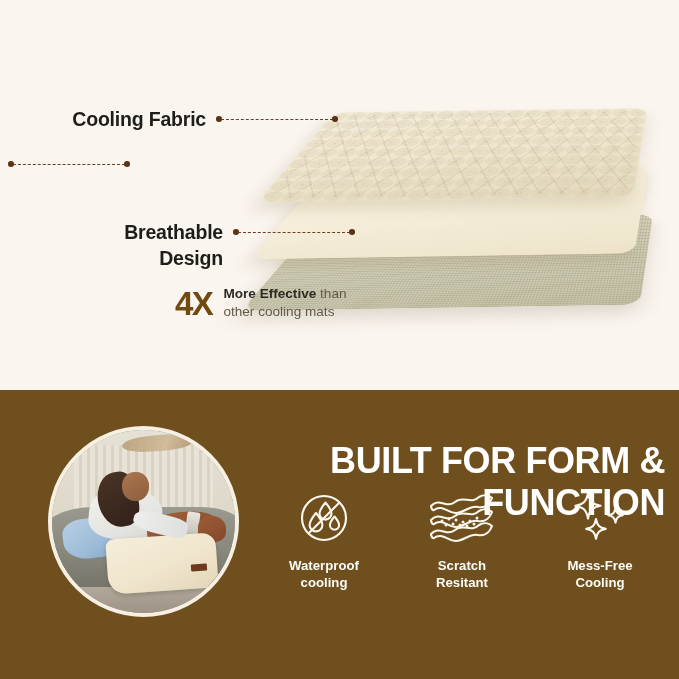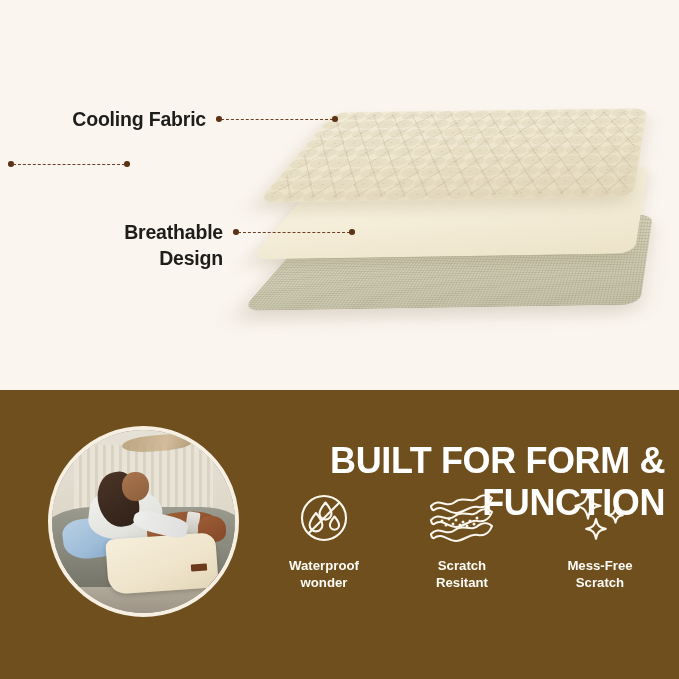--- a/index.html
+++ b/index.html
@@ -362,20 +362,27 @@
     <div class="label-row" id="label-breath">
       <div class="label-text">Breathable
 Design</div>
       <div class="leader">
         <span class="dot start"></span>
         <span class="dash"></span>
         <span class="dot end"></span>
       </div>
     </div>
 
+    <div id="stat-block">
+      <div id="stat-number">4X</div>
+      <div id="stat-copy">
+        <span class="strong">More Effective</span><span class="light"> than</span><br>
+        <span class="light">other cooling mats</span>
+      </div>
+    </div>
   </div>
 
   <div id="bottom-section"></div>
 
   <div id="lifestyle-photo" style="top:426px;">
     <div class="ph ph-wall"></div>
     <div class="ph ph-panel"></div>
     <div class="ph ph-art"></div>
     <div class="ph ph-sofa"></div>
     <div class="ph ph-floor"></div>
@@ -400,21 +407,21 @@
       <div class="ficon">
         <svg width="58" height="58" viewBox="0 0 58 58" fill="none" stroke="#fbf7ee" stroke-width="2.1" stroke-linecap="round" stroke-linejoin="round">
           <circle cx="29" cy="29" r="22"></circle>
           <path d="M30.5 13.5c0 0 6 7.2 6 11.1a6 6 0 0 1-12 0c0-3.9 6-11.1 6-11.1z"></path>
           <path d="M21 24c0 0 6.4 7.8 6.4 12a6.4 6.4 0 0 1-12.8 0c0-4.2 6.4-12 6.4-12z"></path>
           <path d="M39.5 27.5c0 0 4.6 5.6 4.6 8.6a4.6 4.6 0 0 1-9.2 0c0-3 4.6-8.6 4.6-8.6z"></path>
           <line x1="14" y1="44" x2="44" y2="14"></line>
         </svg>
       </div>
       <div class="flabel">Waterproof
-wonder</div>
+cooling</div>
     </div>
 
     <div class="feature">
       <div class="ficon">
         <svg width="72" height="56" viewBox="0 0 72 56" fill="none" stroke="#fbf7ee" stroke-width="2.1" stroke-linecap="round" stroke-linejoin="round">
           <path d="M5 16c8-9 16 3 24-4s16 3 24-5c5-3 10-2 13 1-3 8-9 10-14 9-8-2-14 6-22 6s-14-9-22-3c-2 1-3-3-3-4z"></path>
           <path d="M5 30c8-9 16 3 24-4s16 3 24-5c5-3 10-2 13 1-3 8-9 10-14 9-8-2-14 6-22 6s-14-9-22-3c-2 1-3-3-3-4z"></path>
           <path d="M5 44c8-9 16 3 24-4s16 3 24-5c5-3 10-2 13 1-3 8-9 10-14 9-8-2-14 6-22 6s-14-9-22-3c-2 1-3-3-3-4z"></path>
           <g fill="#fbf7ee" stroke="none">
             <circle cx="16" cy="31" r="1.5"></circle>
@@ -437,17 +444,17 @@
 
     <div class="feature">
       <div class="ficon">
         <svg width="64" height="58" viewBox="0 0 64 58" fill="none" stroke="#fbf7ee" stroke-width="2.1" stroke-linejoin="round">
           <path d="M20 4c1.6 8.5 4.3 11.2 12.6 12.8C24.3 18.4 21.6 21.1 20 29.6 18.4 21.1 15.7 18.4 7.4 16.8 15.7 15.2 18.4 12.5 20 4z"></path>
           <path d="M47.5 19c.9 4.9 2.5 6.4 7.2 7.3-4.7.9-6.3 2.5-7.2 7.3-.9-4.8-2.5-6.4-7.2-7.3 4.7-.9 6.3-2.4 7.2-7.3z"></path>
           <path d="M28 30c1.2 6.6 3.4 8.7 9.8 9.9-6.4 1.2-8.6 3.3-9.8 9.9-1.2-6.6-3.4-8.7-9.8-9.9 6.4-1.2 8.6-3.3 9.8-9.9z"></path>
         </svg>
       </div>
       <div class="flabel">Mess-Free
-Scratch</div>
+Cooling</div>
     </div>
   </div>
 
 </div>
 
 </body></html>

